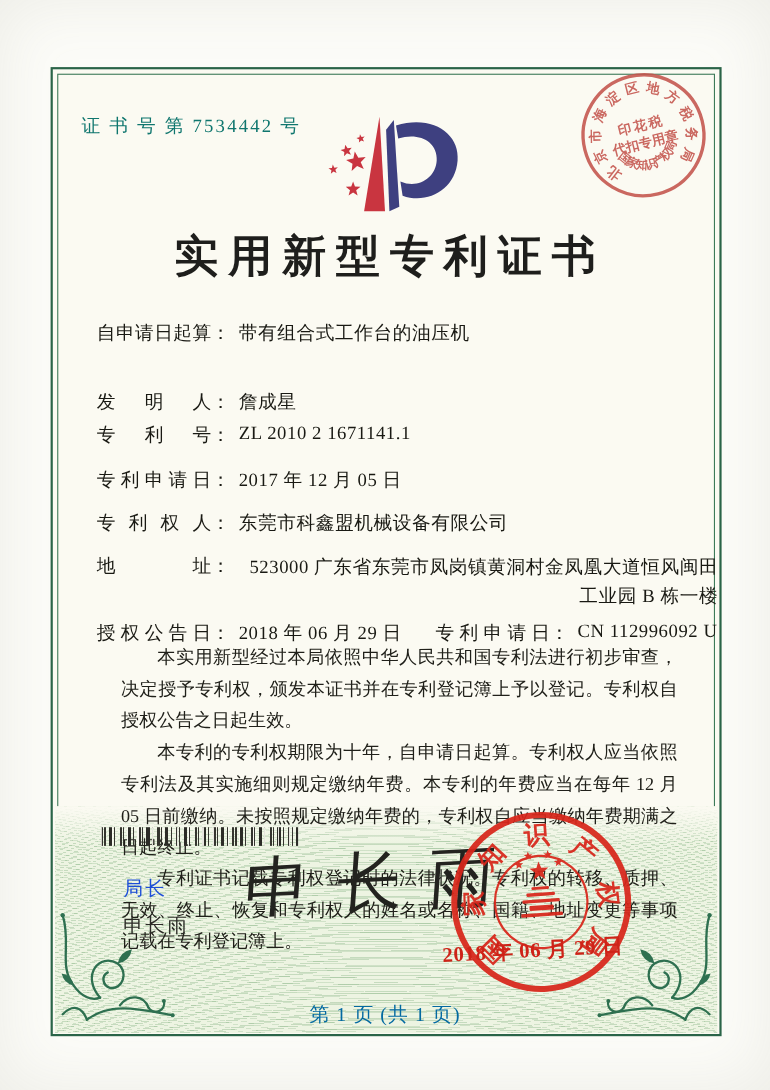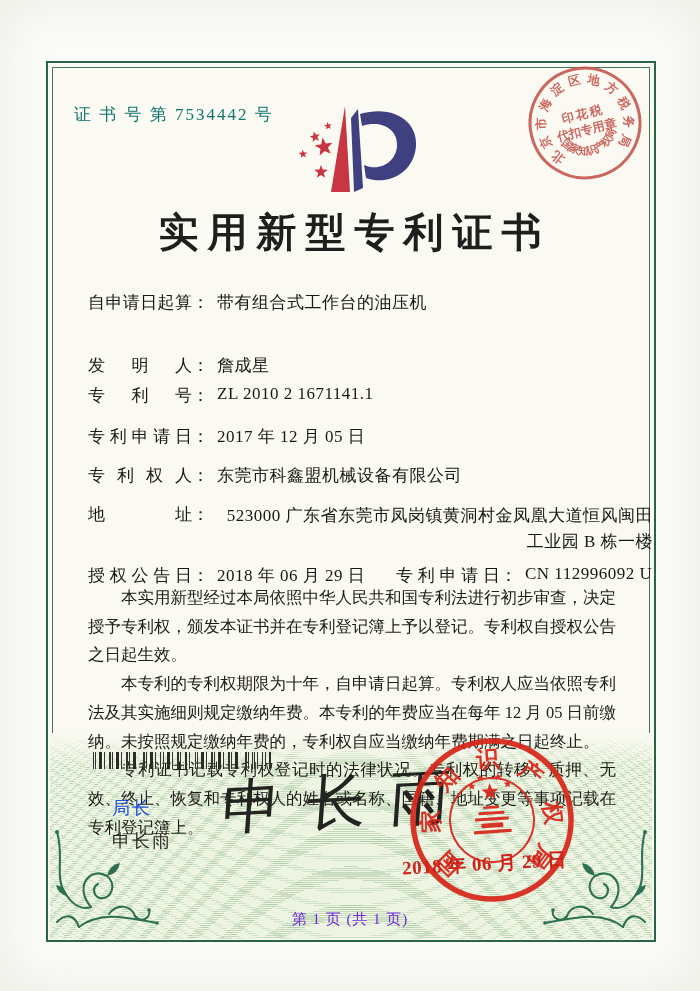--- a/index.html
+++ b/index.html
@@ -17,38 +17,38 @@
   .stamp svg{font-family:var(--serif);}
   .title{position:absolute;left:0;right:0;top:205px;text-align:center;font-size:40px;font-weight:bold;letter-spacing:9px;text-indent:9px;color:#1e1e1c;}
   .fields{position:absolute;left:88px;top:0;width:530px;font-size:17px;color:#191913;}
   .frow{position:absolute;left:0;white-space:nowrap;}
   .flabel{display:inline-block;width:104px;text-align:justify;text-align-last:justify;vertical-align:top;}
   .fcolon{display:inline-block;margin-right:8px;}
   .fvalue{display:inline-block;vertical-align:top;letter-spacing:.5px;}
   .fvalue.wrap{white-space:normal;width:436px;line-height:1.55;letter-spacing:.5px;text-align:right;}
   .frow .pair2{position:absolute;left:308px;top:0;white-space:nowrap;}
   .bodytext{position:absolute;left:88px;top:584px;width:528px;font-size:16.5px;line-height:1.74;color:#20201a;text-align:justify;}
-  .bodytext p{text-indent:2em;}
+  .bodytext p{text-indent:2em;margin-left:22px;}
   .green-area{position:absolute;left:50px;top:733px;width:602px;height:206px;
     background-color:#edf4e2;
     background-image:
       repeating-radial-gradient(120% 90% at 50% -45%, rgba(105,160,105,.30) 0 1.4px, rgba(0,0,0,0) 1.4px 8px),
       repeating-radial-gradient(130% 90% at 50% 150%, rgba(105,160,105,.22) 0 1.4px, rgba(0,0,0,0) 1.4px 9px);}
   .green-area::before{content:"";position:absolute;top:0;left:0;right:0;height:34px;background:linear-gradient(#fbfaf2,rgba(251,250,242,0));}
   .barcode{position:absolute;left:92px;top:752px;width:179px;height:17px;
     background-image:
       repeating-linear-gradient(90deg, rgba(250,249,242,.9) 0 1px, rgba(0,0,0,0) 1px 10px, rgba(250,249,242,.9) 10px 11px, rgba(0,0,0,0) 11px 23px),
       repeating-linear-gradient(90deg,#35352f 0 2px,rgba(0,0,0,0) 2px 3px,#35352f 3px 4px,rgba(0,0,0,0) 4px 7px,#2c2c27 7px 10px,rgba(0,0,0,0) 10px 12px,#35352f 12px 13px,rgba(0,0,0,0) 13px 17px);}
   .director-label{position:absolute;left:112px;top:796px;font-family:var(--sans);font-size:18px;letter-spacing:2px;color:#1d4ed8;}
   .director-name{position:absolute;left:112px;top:829px;font-family:var(--sans);font-size:18px;letter-spacing:2px;color:#2b2b26;}
   .autograph{position:absolute;left:222px;top:762px;font-size:60px;font-weight:500;letter-spacing:24px;color:#23231f;transform:rotate(-3deg) skewX(-7deg);white-space:nowrap;}
   .seal{position:absolute;left:407px;top:735px;width:170px;height:170px;opacity:.93;}
   .seal svg{font-family:var(--serif);}
   .seal-date{position:absolute;left:402px;top:851px;width:170px;font-size:19px;font-weight:bold;color:#ce2318;letter-spacing:.5px;transform:rotate(-3deg);white-space:nowrap;}
-  .footer{position:absolute;left:0;right:0;top:910px;text-align:center;font-size:15px;letter-spacing:1px;color:#6d28d9;}
+  .footer{position:absolute;left:0;right:0;top:910px;text-align:center;font-size:18px;letter-spacing:1px;color:#0369a1;}
   .ornament{position:absolute;width:114px;height:114px;color:#2e7050;}
   .ornament.left{left:49px;top:824px;}
   .ornament.right{left:539px;top:824px;transform:scaleX(-1);}
 </style>
 </head>
 <body>
 
 <div class="page">
 
   <div class="frame">

